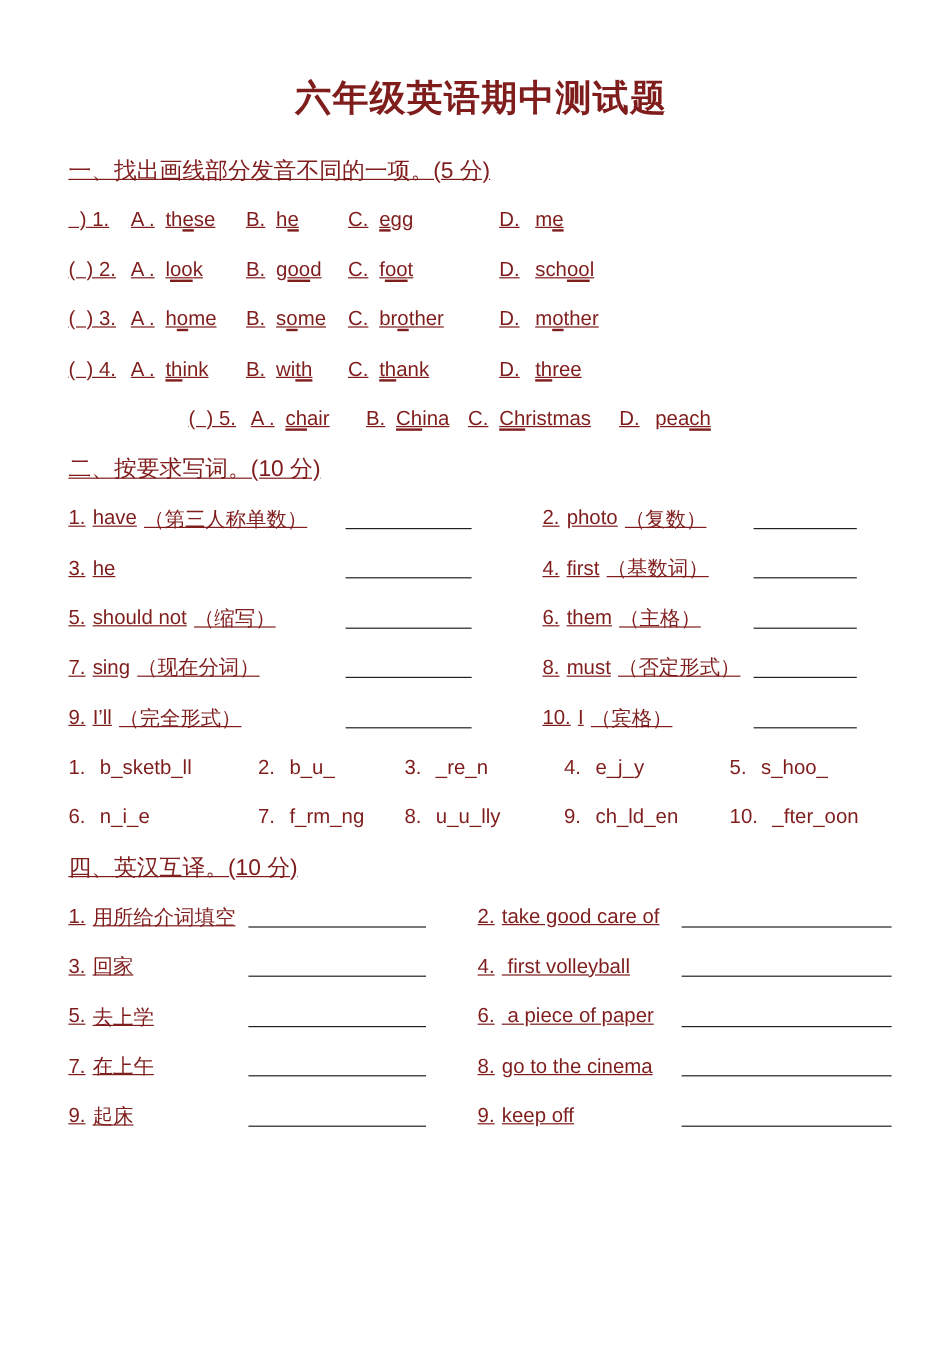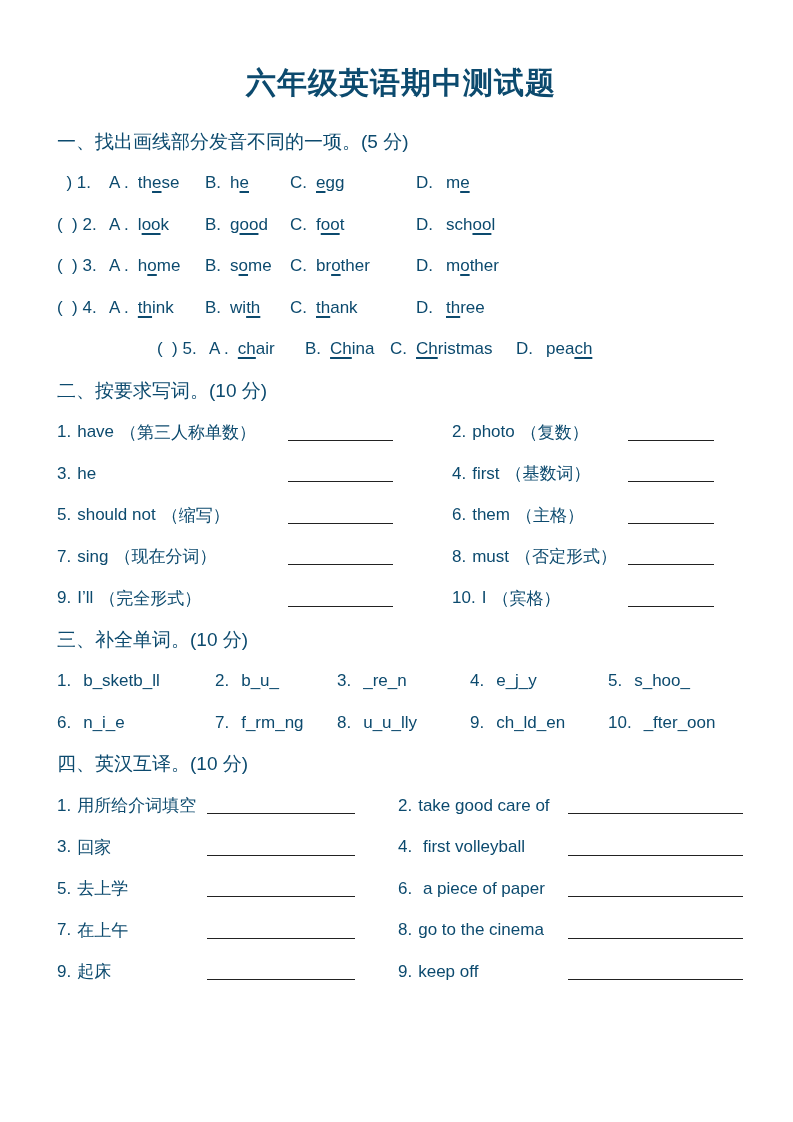--- a/index.html
+++ b/index.html
@@ -1,27 +1,27 @@
 <!DOCTYPE html>
 <html><head>
 <meta charset="utf-8">
 <style>
   html,body{margin:0;padding:0;background:#fff;}
   .page{
     width:793px;height:1122px;background:#ffffff;box-sizing:border-box;
     padding:60px 48px 0 57px;overflow:hidden;
     font-family:"Liberation Sans","DejaVu Sans",sans-serif;
-    color:#0c4a6e;font-size:17px;
+    color:#7f1d1d;font-size:17px;
   }
   .title{
     margin:0 0 15px 0;text-align:center;
     font-size:30px;font-weight:bold;height:46px;line-height:46px;
     letter-spacing:1px;
   }
-  .row{height:41.5px;display:flex;align-items:center;}
+  .row{height:41.5px;display:flex;align-items:center;text-decoration:underline;}
   .heading{font-size:19px;}
   
   .lead{white-space:pre;width:52px;flex:none;}
   .opt{display:flex;align-items:center;}
   .opt .olabel{white-space:pre;}
   .opt .word{margin-left:9px;white-space:pre;text-align:right;}
   .opt-a{width:96px;flex:none;}
   .opt-b{width:85px;flex:none;}
   .opt-c{width:126px;flex:none;}
   .opt-d{flex:1;}
@@ -206,21 +206,20 @@
     <span class="s2-cell-l">
         <span class="s2-text"><span>9.</span><span class="word">I’ll</span><span class="hint">（完全形式）</span></span>
         <span class="blank blank-s2l"></span>
       </span>
     <span class="s2-cell-r">
         <span class="s2-text"><span>10.</span><span class="word">I</span><span class="hint">（宾格）</span></span>
         <span class="blank blank-s2r"></span>
       </span>
   </div>
 
-  <div class="row heading">三、补全单词。(10 分)</div>
 
   <div class="s3-grid">
     <span class="s3-cell"><span>1.</span><span class="word">b_sketb_ll</span></span>
     <span class="s3-cell"><span>2.</span><span class="word">b_u_</span></span>
     <span class="s3-cell"><span>3.</span><span class="word">_re_n</span></span>
     <span class="s3-cell"><span>4.</span><span class="word">e_j_y</span></span>
     <span class="s3-cell"><span>5.</span><span class="word">s_hoo_</span></span>
   </div>
   <div class="s3-grid">
     <span class="s3-cell"><span>6.</span><span class="word">n_i_e</span></span>

